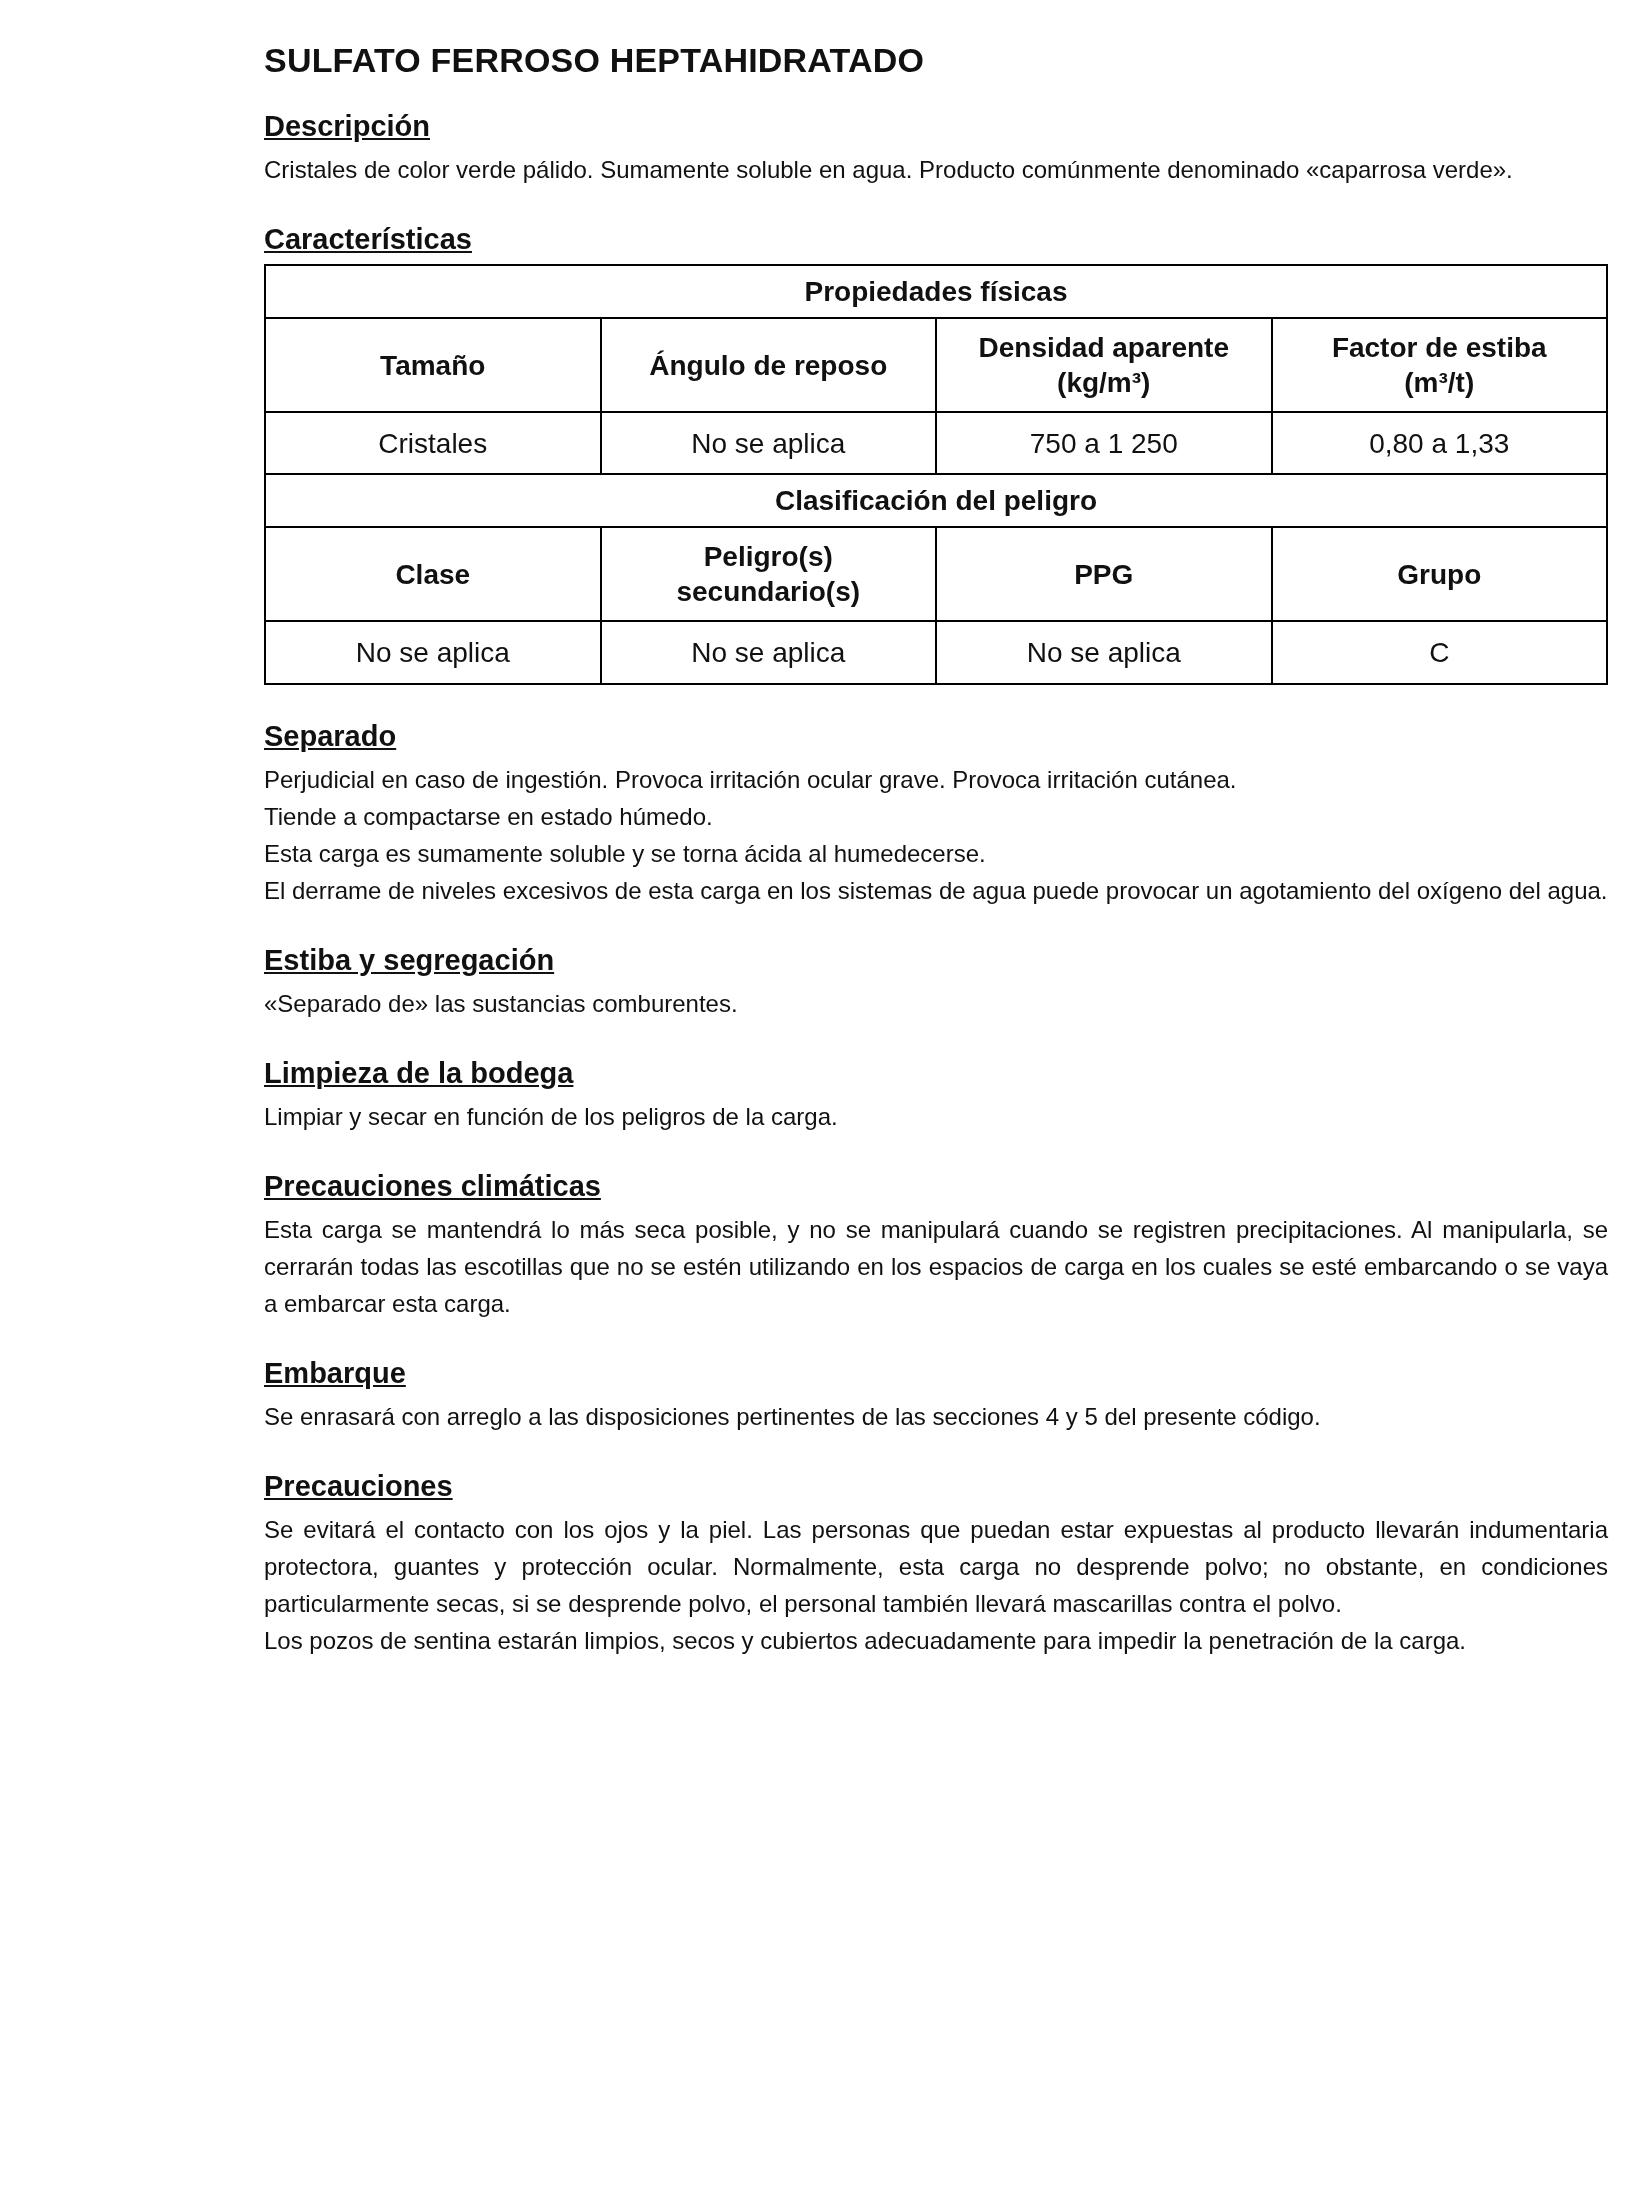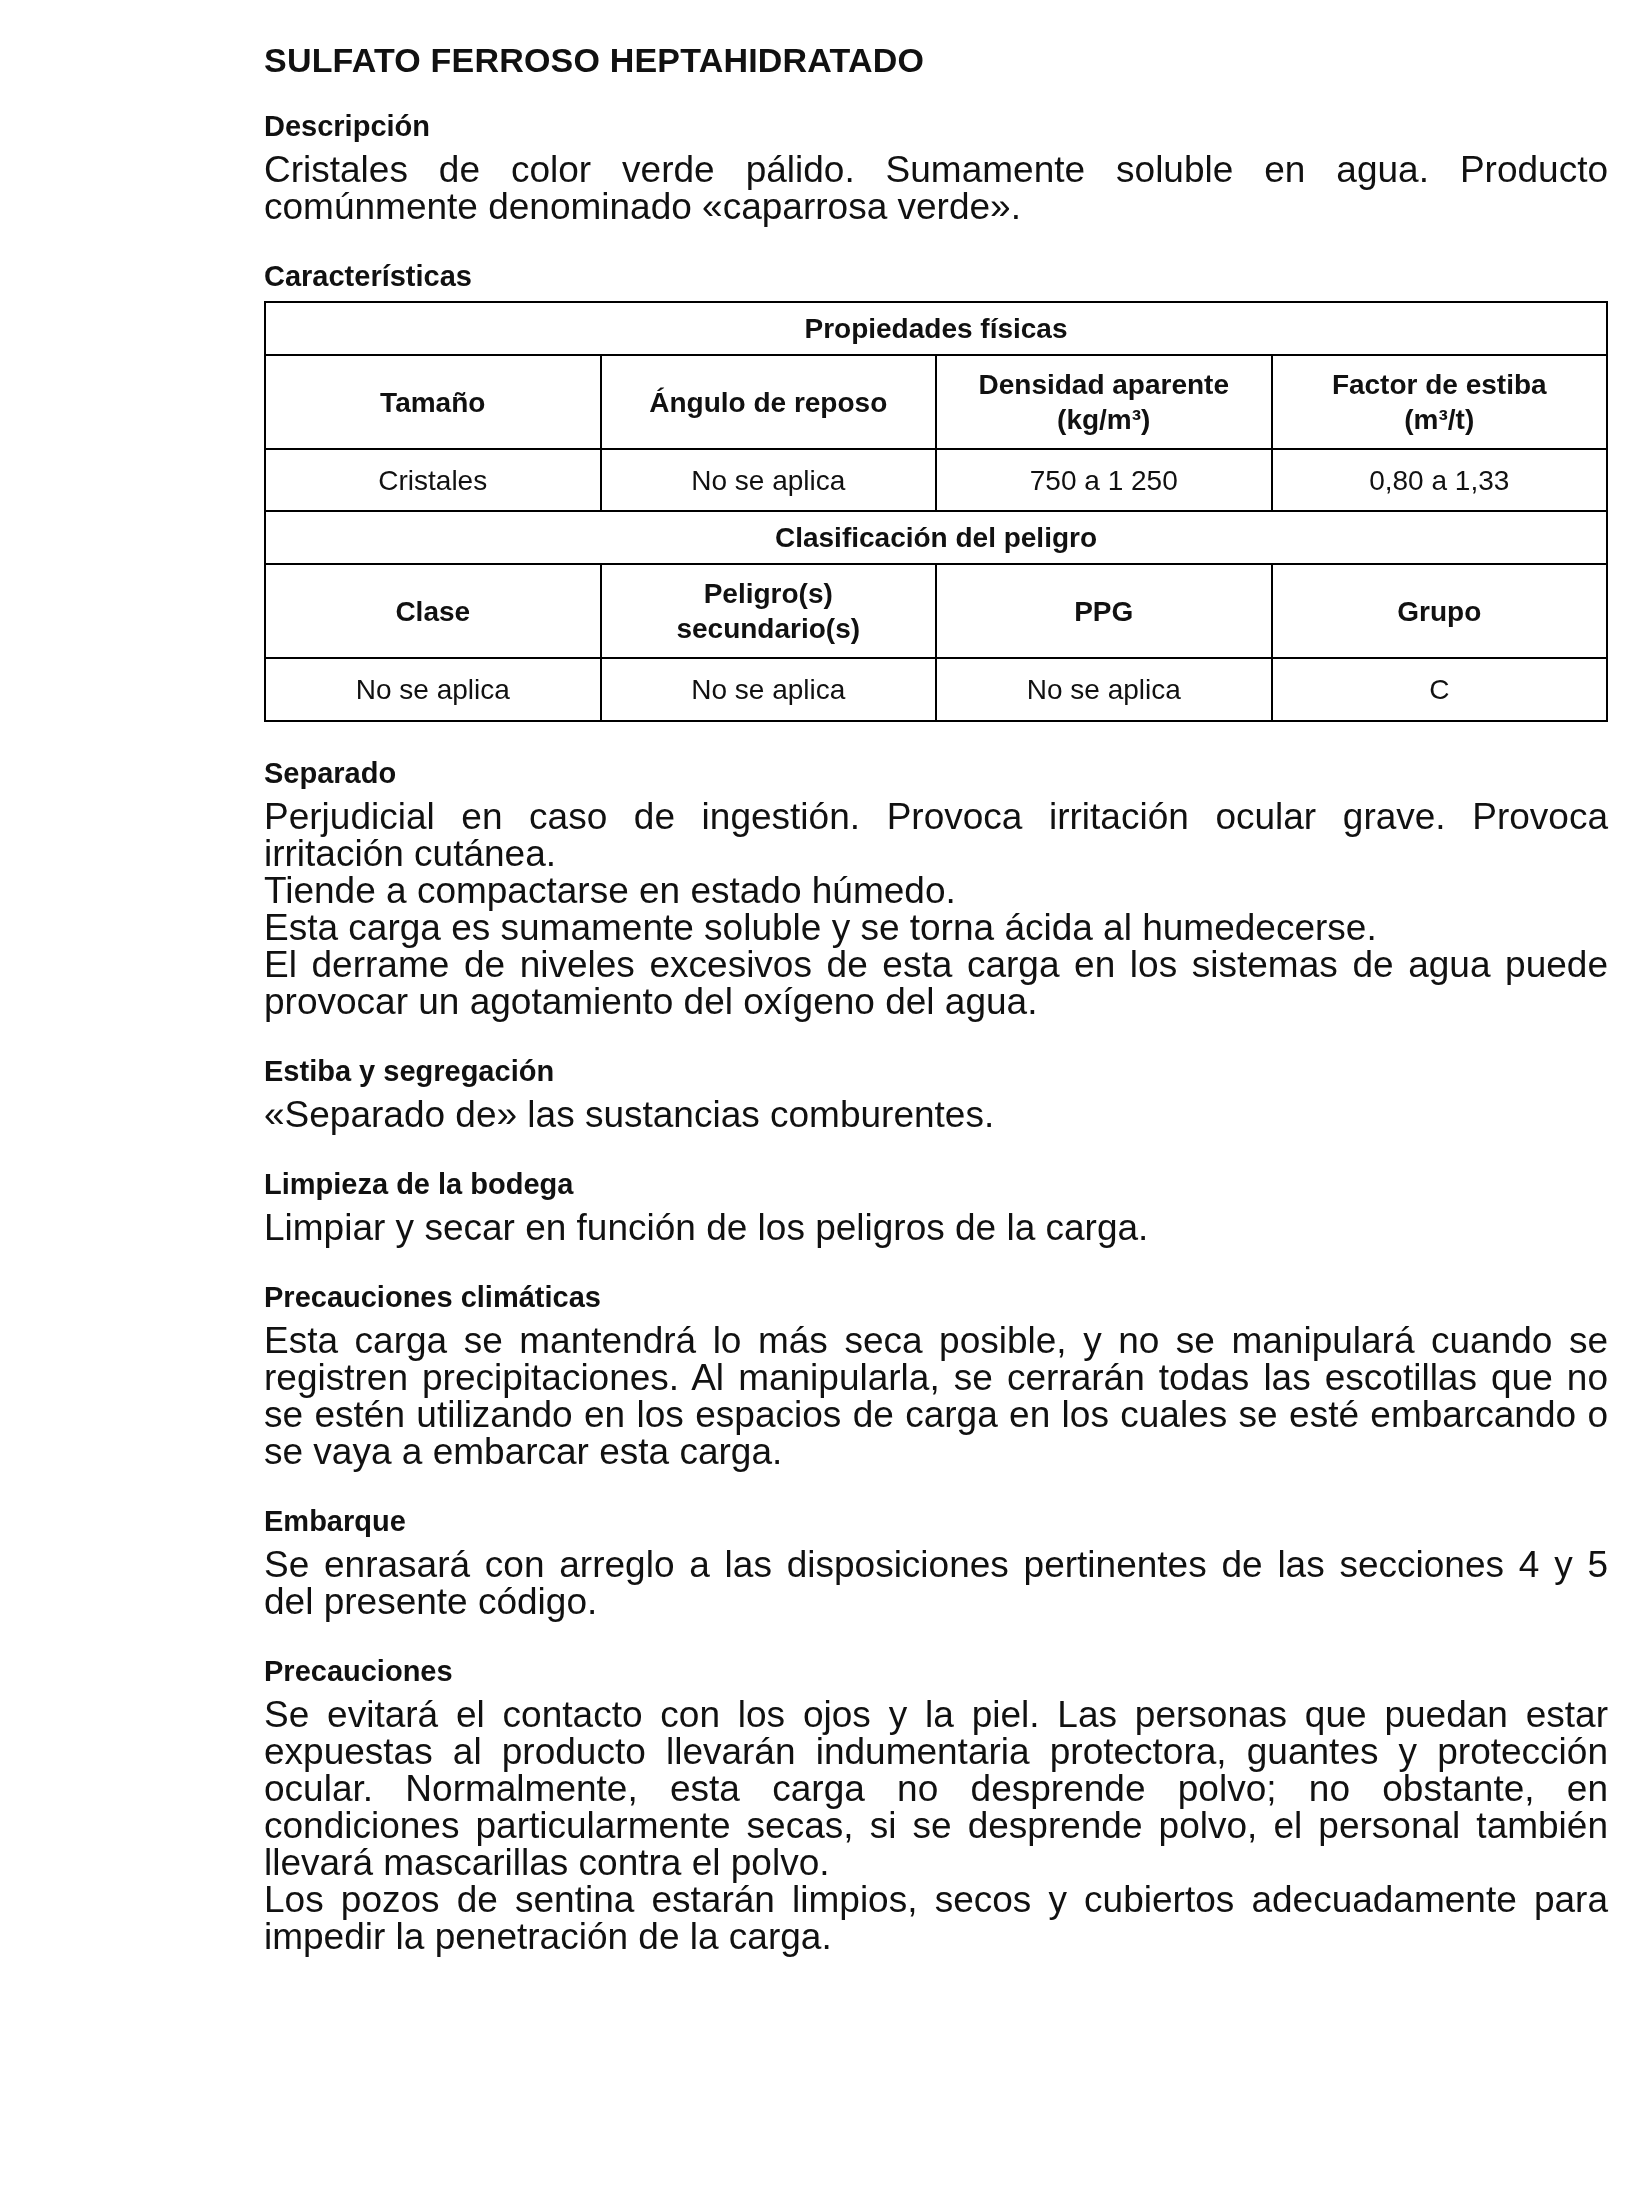--- a/index.html
+++ b/index.html
@@ -24,26 +24,27 @@
   .doc-title {
     font-size: 34px;
     font-weight: bold;
     margin: 0 0 8px 0;
     letter-spacing: 0.2px;
   }
   h2.sec-heading {
     font-size: 29px;
     font-weight: bold;
     margin: 35px 0 8px 0;
+    text-decoration: underline;
   }
   section.first h2.sec-heading {
     margin-top: 30px;
   }
   p.body-text {
-    font-size: 37px;
+    font-size: 24px;
     line-height: 37px;
     margin: 0;
     text-align: justify;
   }
   .char-table {
     width: 100%;
     border-collapse: collapse;
     margin-top: 1px;
     table-layout: fixed;
   }

